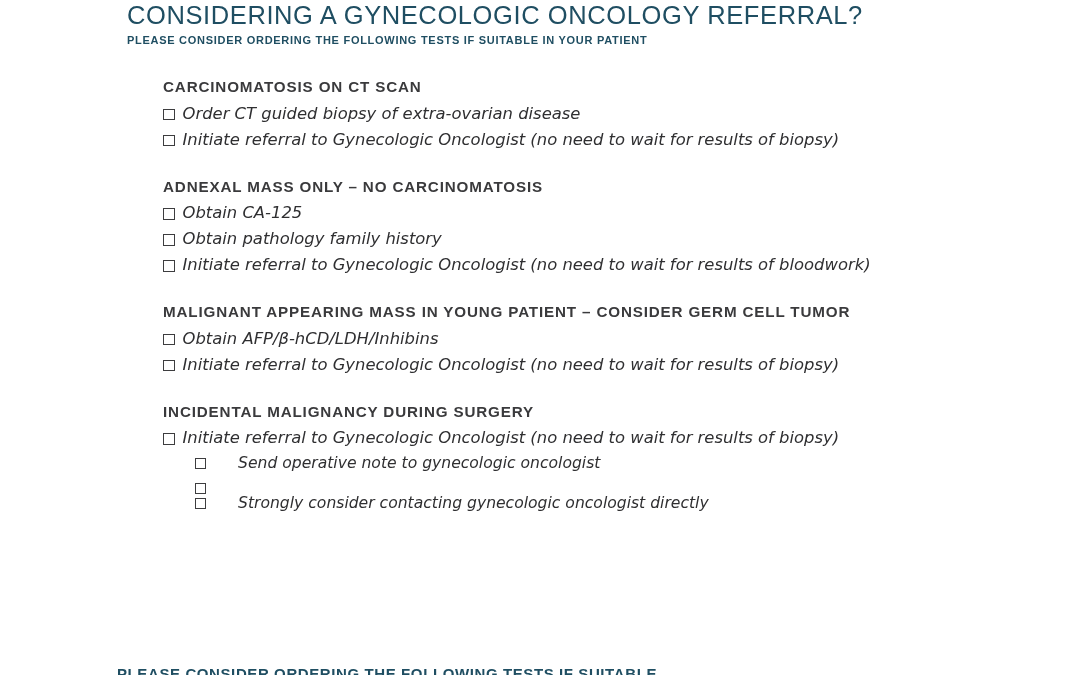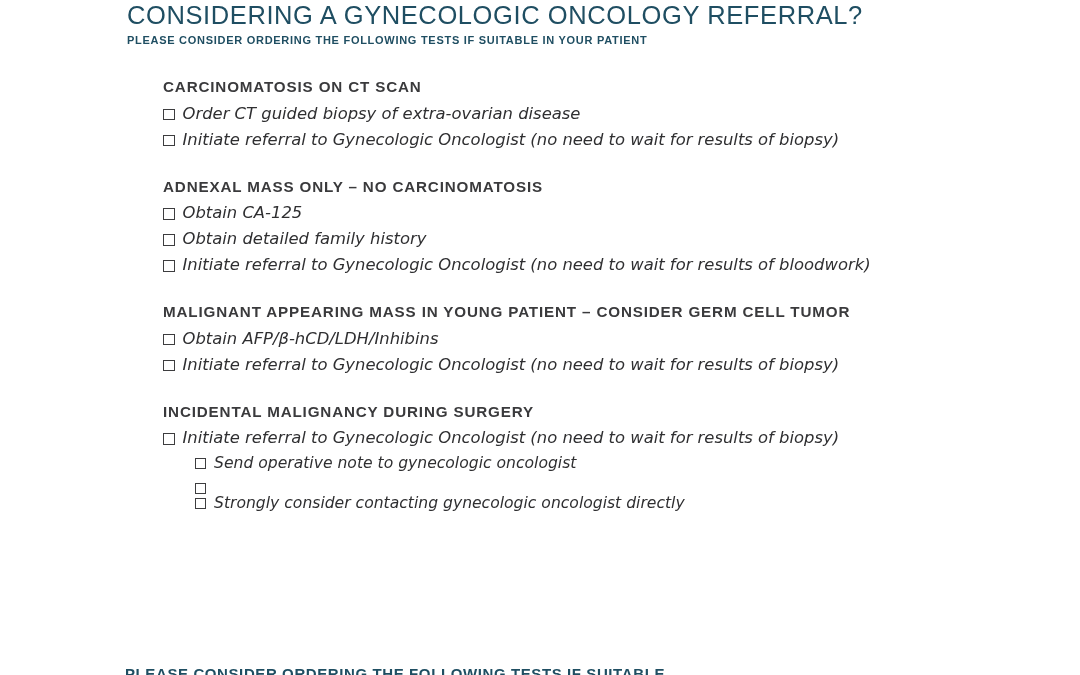--- a/index.html
+++ b/index.html
@@ -64,20 +64,21 @@
     font-size: 16.4px;
     color: #2f2f31;
     line-height: 1.35;
     margin-top: 4px;
     white-space: nowrap;
     font-style: italic;
   }
   .check-item.indent {
     margin-left: 32px;
     font-size: 15.6px;
+    gap: 24px;
   }
   .checkbox {
     display: inline-block;
     width: 9.5px;
     height: 9.5px;
     border: 1.2px solid #3d3d3f;
     margin-right: 8px;
     flex: 0 0 auto;
     position: relative;
     top: 6px;
@@ -86,21 +87,21 @@
   .check-item.indent .checkbox {
     width: 9px;
     height: 9px;
     top: 5px;
   }
   .item-text {
     display: inline-block;
   }
   .footer-hint {
     position: absolute;
-    left: 125px;
+    left: 117px;
     bottom: 0px;
     font-family: "Liberation Sans", sans-serif;
     font-size: 15px;
     font-weight: bold;
     letter-spacing: 0.6px;
     color: #1f4e62;
     white-space: nowrap;
     overflow: hidden;
     height: 10px;
     line-height: 18px;
@@ -127,21 +128,21 @@
   </div>
 
   <div class="section">
     <div class="section-heading">ADNEXAL MASS ONLY – NO CARCINOMATOSIS</div>
     <div class="check-item">
       <span class="checkbox"></span>
       <span class="item-text">Obtain CA-125</span>
     </div>
     <div class="check-item">
       <span class="checkbox"></span>
-      <span class="item-text">Obtain detailed family history</span>
+      <span class="item-text">Obtain pathology family history</span>
     </div>
     <div class="check-item">
       <span class="checkbox"></span>
       <span class="item-text">Initiate referral to Gynecologic Oncologist (no need to wait for results of bloodwork)</span>
     </div>
   </div>
 
   <div class="section">
     <div class="section-heading">MALIGNANT APPEARING MASS IN YOUNG PATIENT – CONSIDER GERM CELL TUMOR</div>
     <div class="check-item">

